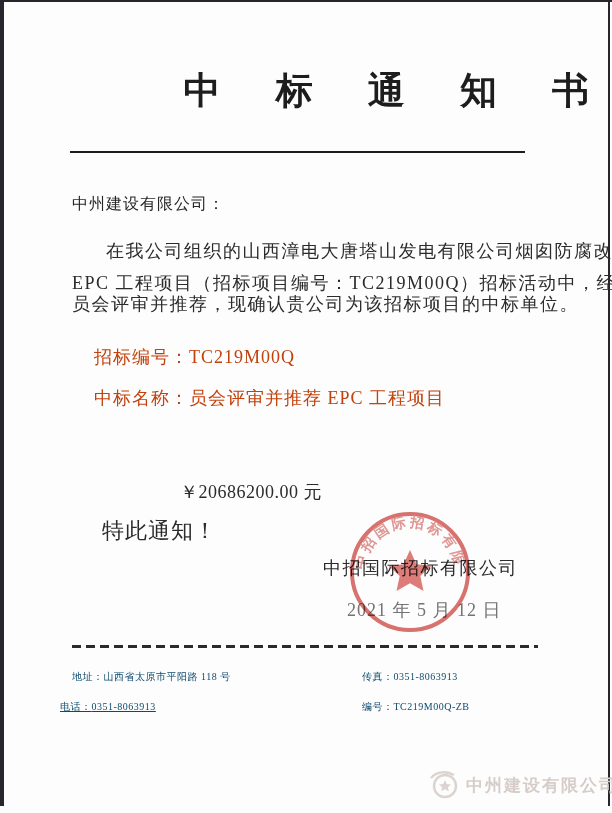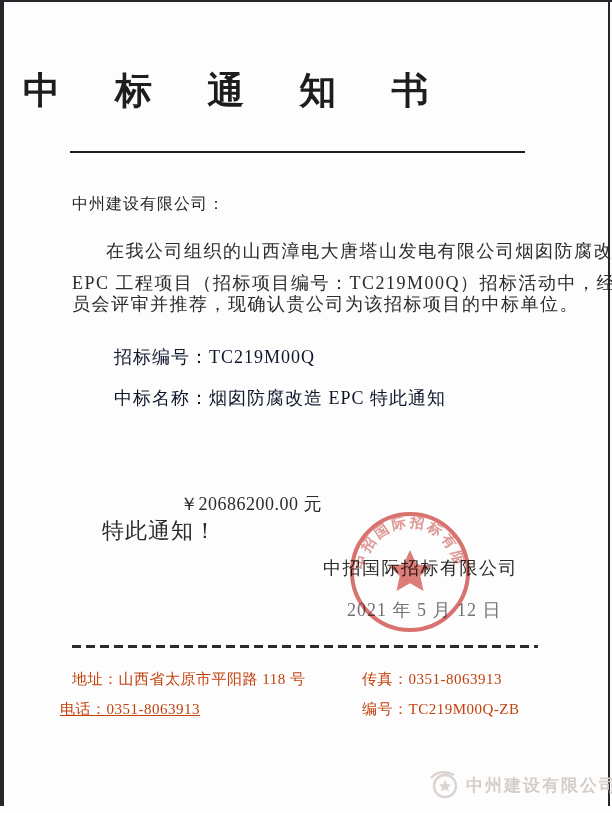--- a/index.html
+++ b/index.html
@@ -12,50 +12,50 @@
     position:relative;width:612px;height:813px;
     background:#fdfdfd;color:#262626;overflow:hidden;
   }
   
   .edge-top{position:absolute;left:0;top:0;width:612px;height:2px;background:#26262c;}
   .edge-left{position:absolute;left:0;top:0;width:4px;height:806px;background:#26262c;}
   .edge-right{position:absolute;right:2px;top:0;width:2px;height:806px;background:#26262c;}
 
   .doc-title{
     position:absolute;left:0;top:66px;width:612px;
-    text-align:left;font-size:37px;font-weight:bold;color:#1d1d1d;
+    text-align:right;font-size:37px;font-weight:bold;color:#1d1d1d;
     letter-spacing:0.62em;text-indent:0.62em;white-space:nowrap;
   }
   .title-rule{position:absolute;left:70px;top:151px;width:455px;height:0;border-top:2px solid #1d1d1d;}
 
   .recipient{position:absolute;left:72px;top:194px;font-size:16px;letter-spacing:1px;}
 
   .para-line{position:absolute;left:72px;width:480px;font-size:18px;letter-spacing:1.5px;color:#2b2b2b;white-space:nowrap;}
   .pl1{top:239px;padding-left:34px;}
   .pl2{top:271px;}
   .pl3{top:292px;}
 
-  .field-row{position:absolute;left:114px;font-size:18px;letter-spacing:1px;color:#0f172a;white-space:nowrap;}
+  .field-row{position:absolute;left:94px;font-size:18px;letter-spacing:1px;color:#c2410c;white-space:nowrap;}
   .f1{top:345px;}
   .f2{top:386px;}
   .f3{top:429px;}
-  .amount-numeric{position:absolute;left:180px;top:492px;font-size:18px;letter-spacing:0.5px;color:#2b2b2b;}
+  .amount-numeric{position:absolute;left:180px;top:480px;font-size:18px;letter-spacing:0.5px;color:#2b2b2b;}
 
   .notice{position:absolute;left:102px;top:516px;font-size:22px;letter-spacing:1px;color:#2b2b2b;}
 
   .signer{position:absolute;left:323px;top:556px;font-size:18px;letter-spacing:1.5px;color:#2b2b2b;z-index:1;}
   .sign-date{position:absolute;left:347px;top:598px;font-size:18px;letter-spacing:1px;color:#737373;z-index:1;}
 
   .seal{position:absolute;left:348px;top:510px;width:124px;height:124px;z-index:2;
         mix-blend-mode:multiply;opacity:0.92;}
 
   .dashed-rule{position:absolute;left:72px;top:645px;width:466px;height:3px;
     background:repeating-linear-gradient(90deg,#2b2b2b 0 9px,transparent 9px 14px);}
 
-  .footer-item{position:absolute;font-size:15px;letter-spacing:0.5px;color:#c2410c;white-space:nowrap;}
+  .footer-item{position:absolute;font-size:10px;letter-spacing:0.5px;color:#0c4a6e;white-space:nowrap;}
   .addr{left:72px;top:670px;}
   .fax{left:362px;top:670px;}
   .phone{left:60px;top:700px;text-decoration:underline;}
   .code{left:362px;top:700px;}
 
   .watermark{position:absolute;left:428px;top:768px;display:flex;align-items:center;z-index:0;}
   .wm-icon{width:32px;height:34px;}
   .wm-text{font-size:17px;font-weight:bold;letter-spacing:2px;color:#d6cdc9;margin-left:6px;white-space:nowrap;}
 </style>
 </head>
@@ -70,21 +70,21 @@
   <div class="doc-title">中 标 通 知 书</div>
   <div class="title-rule"></div>
 
   <div class="recipient">中州建设有限公司：</div>
 
   <div class="para-line pl1">在我公司组织的山西漳电大唐塔山发电有限公司烟囱防腐改造</div>
   <div class="para-line pl2">EPC 工程项目（招标项目编号：TC219M00Q）招标活动中，经评标委</div>
   <div class="para-line pl3">员会评审并推荐，现确认贵公司为该招标项目的中标单位。</div>
 
   <div class="field-row f1"><span>招标编号：</span><span>TC219M00Q</span></div>
-  <div class="field-row f2"><span>中标名称：</span><span>烟囱防腐改造 EPC 特此通知</span></div>
+  <div class="field-row f2"><span>中标名称：</span><span>员会评审并推荐 EPC 工程项目</span></div>
 
   <div class="amount-numeric">￥20686200.00 元</div>
 
   <div class="notice">特此通知！</div>
 
   <div class="signer">中招国际招标有限公司</div>
   <div class="sign-date">2021 年 5 月 12 日</div>
 
   <svg class="seal" viewBox="0 0 124 124" xmlns="http://www.w3.org/2000/svg">
     <defs>

